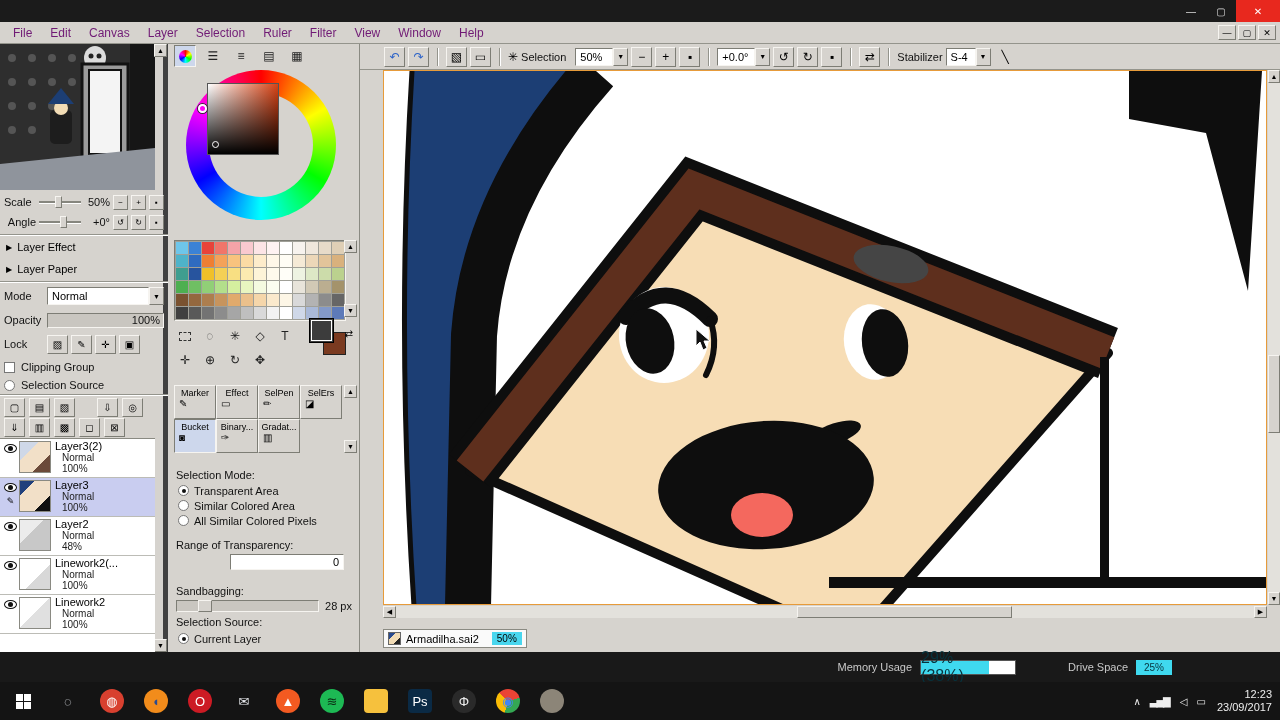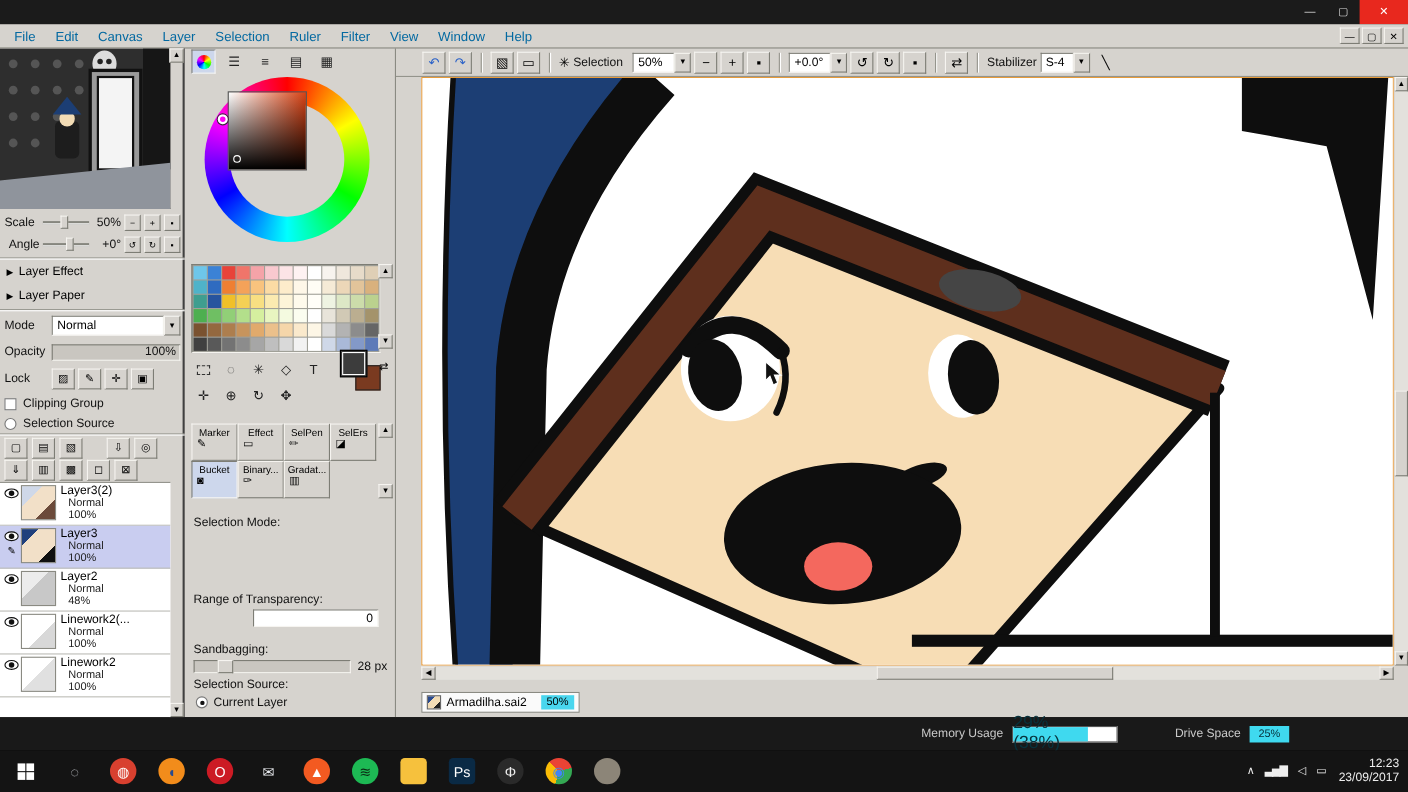--- a/index.html
+++ b/index.html
@@ -13,25 +13,25 @@
 .sunk{border:1px solid;border-color:#7d7d75 #f6f4f0 #f6f4f0 #7d7d75;}
 .field{background:#fff;border:1px solid;border-color:#7d7d75 #f6f4f0 #f6f4f0 #7d7d75;}
 .lbl{font-size:11px;color:#111;white-space:nowrap;}
 
 #titlebar{left:0;top:0;width:1280px;height:22px;background:#1b1b1b;color:#efefef;font-size:12px;display:flex;align-items:center;padding-left:8px;}
 .wbtn{width:30px;height:22px;color:#ddd;font-size:10px;display:flex;align-items:center;justify-content:center;}
 .wbtn.close{width:44px;background:#e8281e;color:#fff;margin-left:0;}
 #titlebar .spacer{flex:1;}
 
 #menubar{left:0;top:22px;width:1280px;height:22px;background:#d6d3ce;border-bottom:1px solid #94948c;display:flex;align-items:center;padding-left:4px;}
-.mitem{padding:3px 9px;font-size:12px;color:#0369a1;}
+.mitem{padding:3px 9px;font-size:12px;color:#701a75;}
 .mdi{margin-left:auto;display:flex;gap:2px;padding-right:4px;}
 .mdibtn{width:18px;height:15px;font-size:9px;}
 
-#leftpanel{left:0;top:44px;width:168px;height:608px;background:#d6d3ce;border-right:2px solid #404040;}
+#leftpanel{left:0;top:44px;width:168px;height:608px;background:#d6d3ce;border-right:5px solid #404040;}
 #midpanel{left:168px;top:44px;width:192px;height:608px;background:#d6d3ce;border-right:1px solid #8a8a82;}
 #canvaszone{left:360px;top:44px;width:920px;height:608px;background:#d6d3ce;}
 
 .prow{position:absolute;left:0;width:168px;display:flex;align-items:center;gap:3px;padding:0 4px;height:20px;}
 .track{flex:1;height:3px;background:#86867e;border-bottom:1px solid #fff;position:relative;}
 .knob{position:absolute;top:-5px;width:7px;height:12px;}
 .sbtnn{width:15px;height:15px;font-size:8px;flex:none;}
 .hdr{position:absolute;left:0;width:168px;height:20px;display:flex;align-items:center;gap:5px;padding-left:6px;font-size:11px;}
 .sepline{position:absolute;left:0;width:168px;height:2px;border-top:1px solid #94948c;border-bottom:1px solid #fff;}
 .groove{height:15px;background:#c9c6c0;position:relative;}
@@ -577,20 +577,37 @@
         </div>
       </div>
     <div class="abs b3 sbtn ctr" style="left:176px;top:341px;">
         <span>▲</span>
       </div>
     <div class="abs b3 sbtn ctr" style="left:176px;top:396px;">
         <span>▼</span>
       </div>
 
     <div class="lbl abs" style="left:8px;top:425px;">Selection Mode:</div>
+    <div class="abs" style="left:0;top:439px;width:190px;">
+
+        <div class="radiorow">
+          <span class="radio checked"></span>
+          <span class="lbl">Transparent Area</span>
+        </div>
+
+        <div class="radiorow">
+          <span class="radio"></span>
+          <span class="lbl">Similar Colored Area</span>
+        </div>
+
+        <div class="radiorow">
+          <span class="radio"></span>
+          <span class="lbl">All Similar Colored Pixels</span>
+        </div>
+      </div>
     <div class="lbl abs" style="left:8px;top:495px;">Range of Transparency:</div>
     <div class="field abs" style="left:62px;top:510px;width:114px;height:16px;font-size:11px;text-align:right;padding:1px 4px;">0</div>
     <div class="lbl abs" style="left:8px;top:541px;">Sandbagging:</div>
     <div class="abs flex" style="left:8px;top:556px;width:176px;gap:6px;">
       <div class="groove sunk" style="flex:1;height:12px;">
         <div class="b3" style="position:absolute;left:15%;top:-1px;width:14px;height:12px;"></div>
       </div>
       <span class="lbl">28 px</span>
     </div>
     <div class="lbl abs" style="left:8px;top:572px;">Selection Source:</div>

